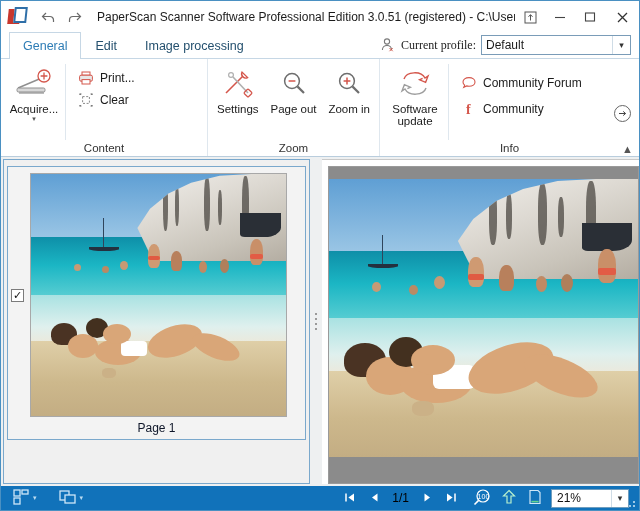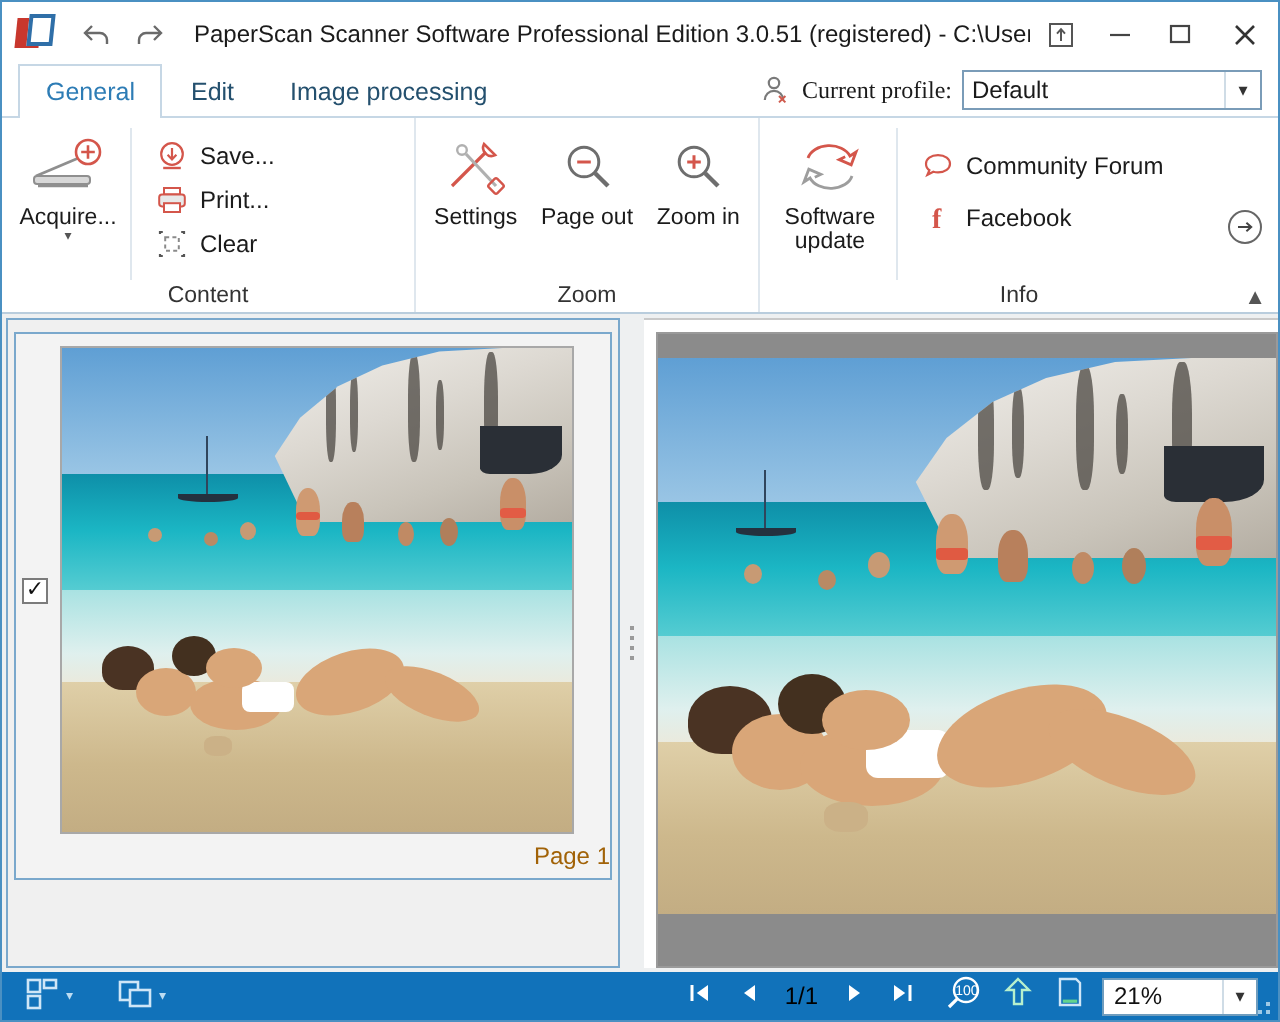--- a/index.html
+++ b/index.html
@@ -242,23 +242,23 @@
   }
   .thumb-img-wrap {
     margin: 6px 18px 2px 22px;
     border: 1px solid #a8a8a8;
     height: 244px;
     overflow: hidden;
     position: relative;
     background: #7fb6c8;
   }
   .thumb-caption {
-    text-align: right;
+    text-align: center;
     font-size: 12px;
-    color: #a16207;
+    color: #0f172a;
     padding: 2px 0 4px 0;
   }
   .splitter {
     width: 12px;
     background: #eef0f1;
     display: flex;
     align-items: center;
     justify-content: center;
     flex: 0 0 auto;
   }
@@ -479,30 +479,20 @@
               <rect x="3" y="20" width="28" height="4" rx="1.5" fill="#d8d8d8" stroke="#8f8f8f" stroke-width="1"></rect>
               <path d="M5 25 H30" stroke="#8f8f8f" stroke-width="1.2"></path>
               <circle cx="30" cy="8" r="6" fill="#fff" stroke="#d4564b" stroke-width="1.3"></circle>
               <path d="M30 4.6 V11.4 M26.6 8 H33.4" stroke="#d4564b" stroke-width="1.3"></path>
             </svg>
           </span>
           <span class="lbl">Acquire...</span>
           <span class="dd">▾</span>
         </div>
         <div class="small-col">
-          <div class="small-btn">
-            <span class="glyph">
-              <svg width="16" height="16" viewBox="0 0 16 16">
-                  <circle cx="8" cy="7" r="5.4" fill="none" stroke="#d4564b" stroke-width="1.1"></circle>
-                  <path d="M8 4 V9.4 M5.8 7.4 L8 9.7 L10.2 7.4" stroke="#d4564b" stroke-width="1.1" fill="none"></path>
-                  <path d="M3.6 14 H12.4" stroke="#d4564b" stroke-width="1.2"></path>
-                </svg>
-            </span>
-            <span>Save...</span>
-          </div>
           <div class="small-btn">
             <span class="glyph">
               <svg width="16" height="16" viewBox="0 0 16 16">
                   <rect x="4" y="2" width="8" height="3.2" fill="none" stroke="#d4564b" stroke-width="1"></rect>
                   <rect x="1.6" y="5.2" width="12.8" height="6" rx="1.4" fill="#e8e8e8" stroke="#d4564b" stroke-width="1"></rect>
                   <rect x="4" y="9.6" width="8" height="4.4" fill="#fff" stroke="#d4564b" stroke-width="1"></rect>
                 </svg>
             </span>
             <span>Print...</span>
           </div>
@@ -577,21 +567,21 @@
                 </svg>
             </span>
             <span>Community Forum</span>
           </div>
           <div class="small-btn" style="height:26px">
             <span class="glyph">
               <svg width="16" height="16" viewBox="0 0 16 16">
                   <text x="5" y="13" font-family="Liberation Serif, serif" font-size="14" font-weight="bold" fill="#d4564b">f</text>
                 </svg>
             </span>
-            <span>Facebook</span>
+            <span>Community</span>
           </div>
         </div>
       </div>
       <div class="rgroup-title">Info</div>
       <div class="dialog-launcher">
         <svg width="11" height="11" viewBox="0 0 11 11">
             <path d="M2 5.5 H8.4 M6.2 3.4 L8.6 5.5 L6.2 7.6" stroke="#444" stroke-width="1" fill="none"></path>
           </svg>
       </div>
       <div class="ribbon-collapse">▲</div>

